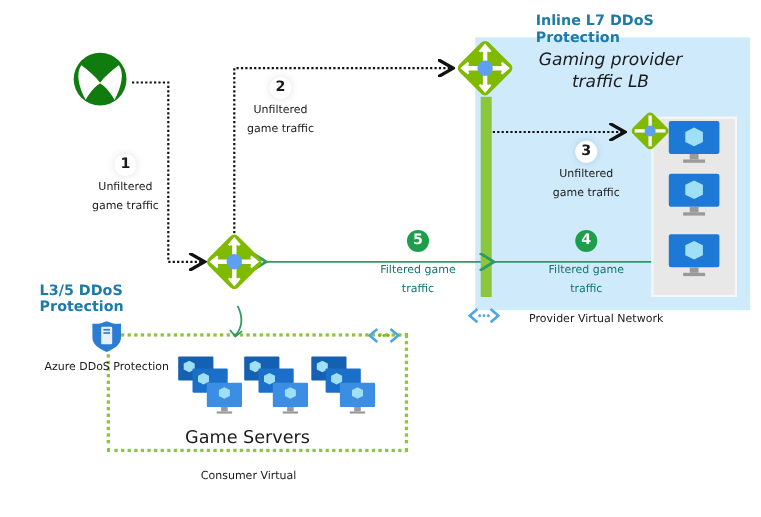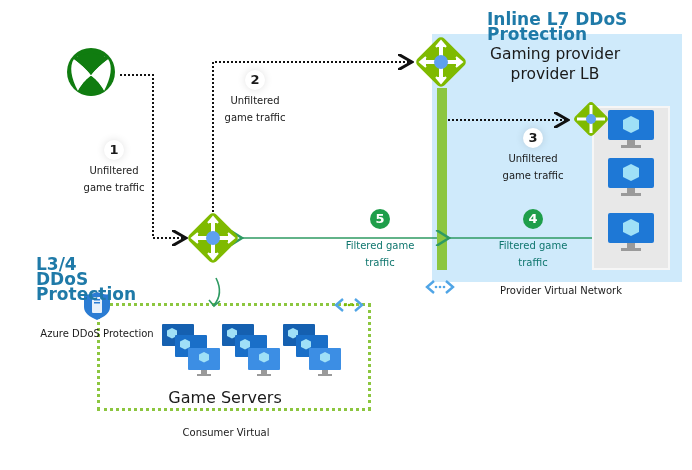--- a/index.html
+++ b/index.html
@@ -4,22 +4,22 @@
 <style>
   html, body { margin:0; padding:0; background:#ffffff; }
   body { width:692px; height:470px; position:relative; overflow:hidden;
          font-family:"DejaVu Sans","Liberation Sans",sans-serif; color:#1a1a1a; }
   .abs { position:absolute; }
   .provider-bg { left:432px; top:34px; width:250px; height:248px; background:#cfeafb; }
   .vm-panel { left:592px; top:106px; width:78px; height:164px; background:#e8e8e8; border:2px solid #f6f6f6; box-sizing:border-box; }
   .consumer-box { left:97px; top:303px; width:274px; height:108px; box-sizing:border-box;
                   border:3px dotted #8cc63f; }
   .txt { font-size:10px; line-height:17px; text-align:center; }
-  .title-blue { color:#1f7aa8; font-weight:bold; font-size:17px; line-height:15px; }
-  .heading { font-size:15.5px; line-height:20px; text-align:center; }
+  .title-blue { color:#1f7aa8; font-weight:bold; font-size:13px; line-height:15px; }
+  .heading { font-size:15.5px; line-height:20px; text-align:center;font-style:italic; }
   .bold-heading { font-size:16px; font-weight:normal; }
   .green-text { color:#0f766e; }
   .badge { width:20px; height:20px; border-radius:50%; text-align:center; line-height:20px;
            font-size:13px; font-weight:bold; }
   .badge-white { background:#ffffff; color:#1a1a1a; box-shadow:0 0 8px rgba(0,0,0,0.12); }
   .badge-green { background:#1e9e4a; color:#ffffff; }
   svg.overlay { position:absolute; left:0; top:0; }
 </style>
 </head>
 <body>
@@ -148,39 +148,39 @@
     <path d="M-6,-6 L-13,0 L-6,6 M6,-6 L13,0 L6,6" fill="none" stroke="#50a5e6" stroke-width="2.4"></path>
     <circle cx="-4" cy="0" r="1.3" fill="#50a5e6"></circle>
     <circle cx="0" cy="0" r="1.3" fill="#50a5e6"></circle>
     <circle cx="4" cy="0" r="1.3" fill="#50a5e6"></circle>
   </g>
 </svg>
 
 <div class="abs title-blue" style="left:487px;top:12px;width:180px;">Inline L7 DDoS Protection</div>
 <div class="abs heading" style="left:480px;top:44px;width:150px;">
   <div>Gaming provider</div>
-  <div>provider LB</div>
+  <div>traffic LB</div>
 </div>
 
 <div class="abs title-blue" style="left:36px;top:257px;width:90px;">
-  <div>L3/4 DDoS</div>
+  <div>L3/5 DDoS</div>
   <div>Protection</div>
 </div>
 
 <div class="abs txt" style="left:0px;top:325px;width:160px;padding-left:17px;">
   <div>Azure DDoS Protection</div>
 </div>
 
 <div class="abs bold-heading" style="left:160px;top:388px;width:130px;text-align:center;">Game Servers</div>
 
 <div class="abs txt" style="left:156px;top:424px;width:140px;">
   <div>Consumer Virtual</div>
 </div>
 
-<div class="abs txt" style="left:462px;top:282px;width:160px;text-align:right;">Provider Virtual Network</div>
+<div class="abs txt" style="left:462px;top:282px;width:160px;text-align:center;">Provider Virtual Network</div>
 
 <div class="abs" style="left:72px;top:140px;width:84px;">
   <div class="badge badge-white" style="margin:0 auto 2px;">1</div>
   <div class="txt">Unfiltered</div>
   <div class="txt">game traffic</div>
 </div>
 
 <div class="abs" style="left:213px;top:70px;width:84px;">
   <div class="badge badge-white" style="margin:0 auto 2px;">2</div>
   <div class="txt">Unfiltered</div>

